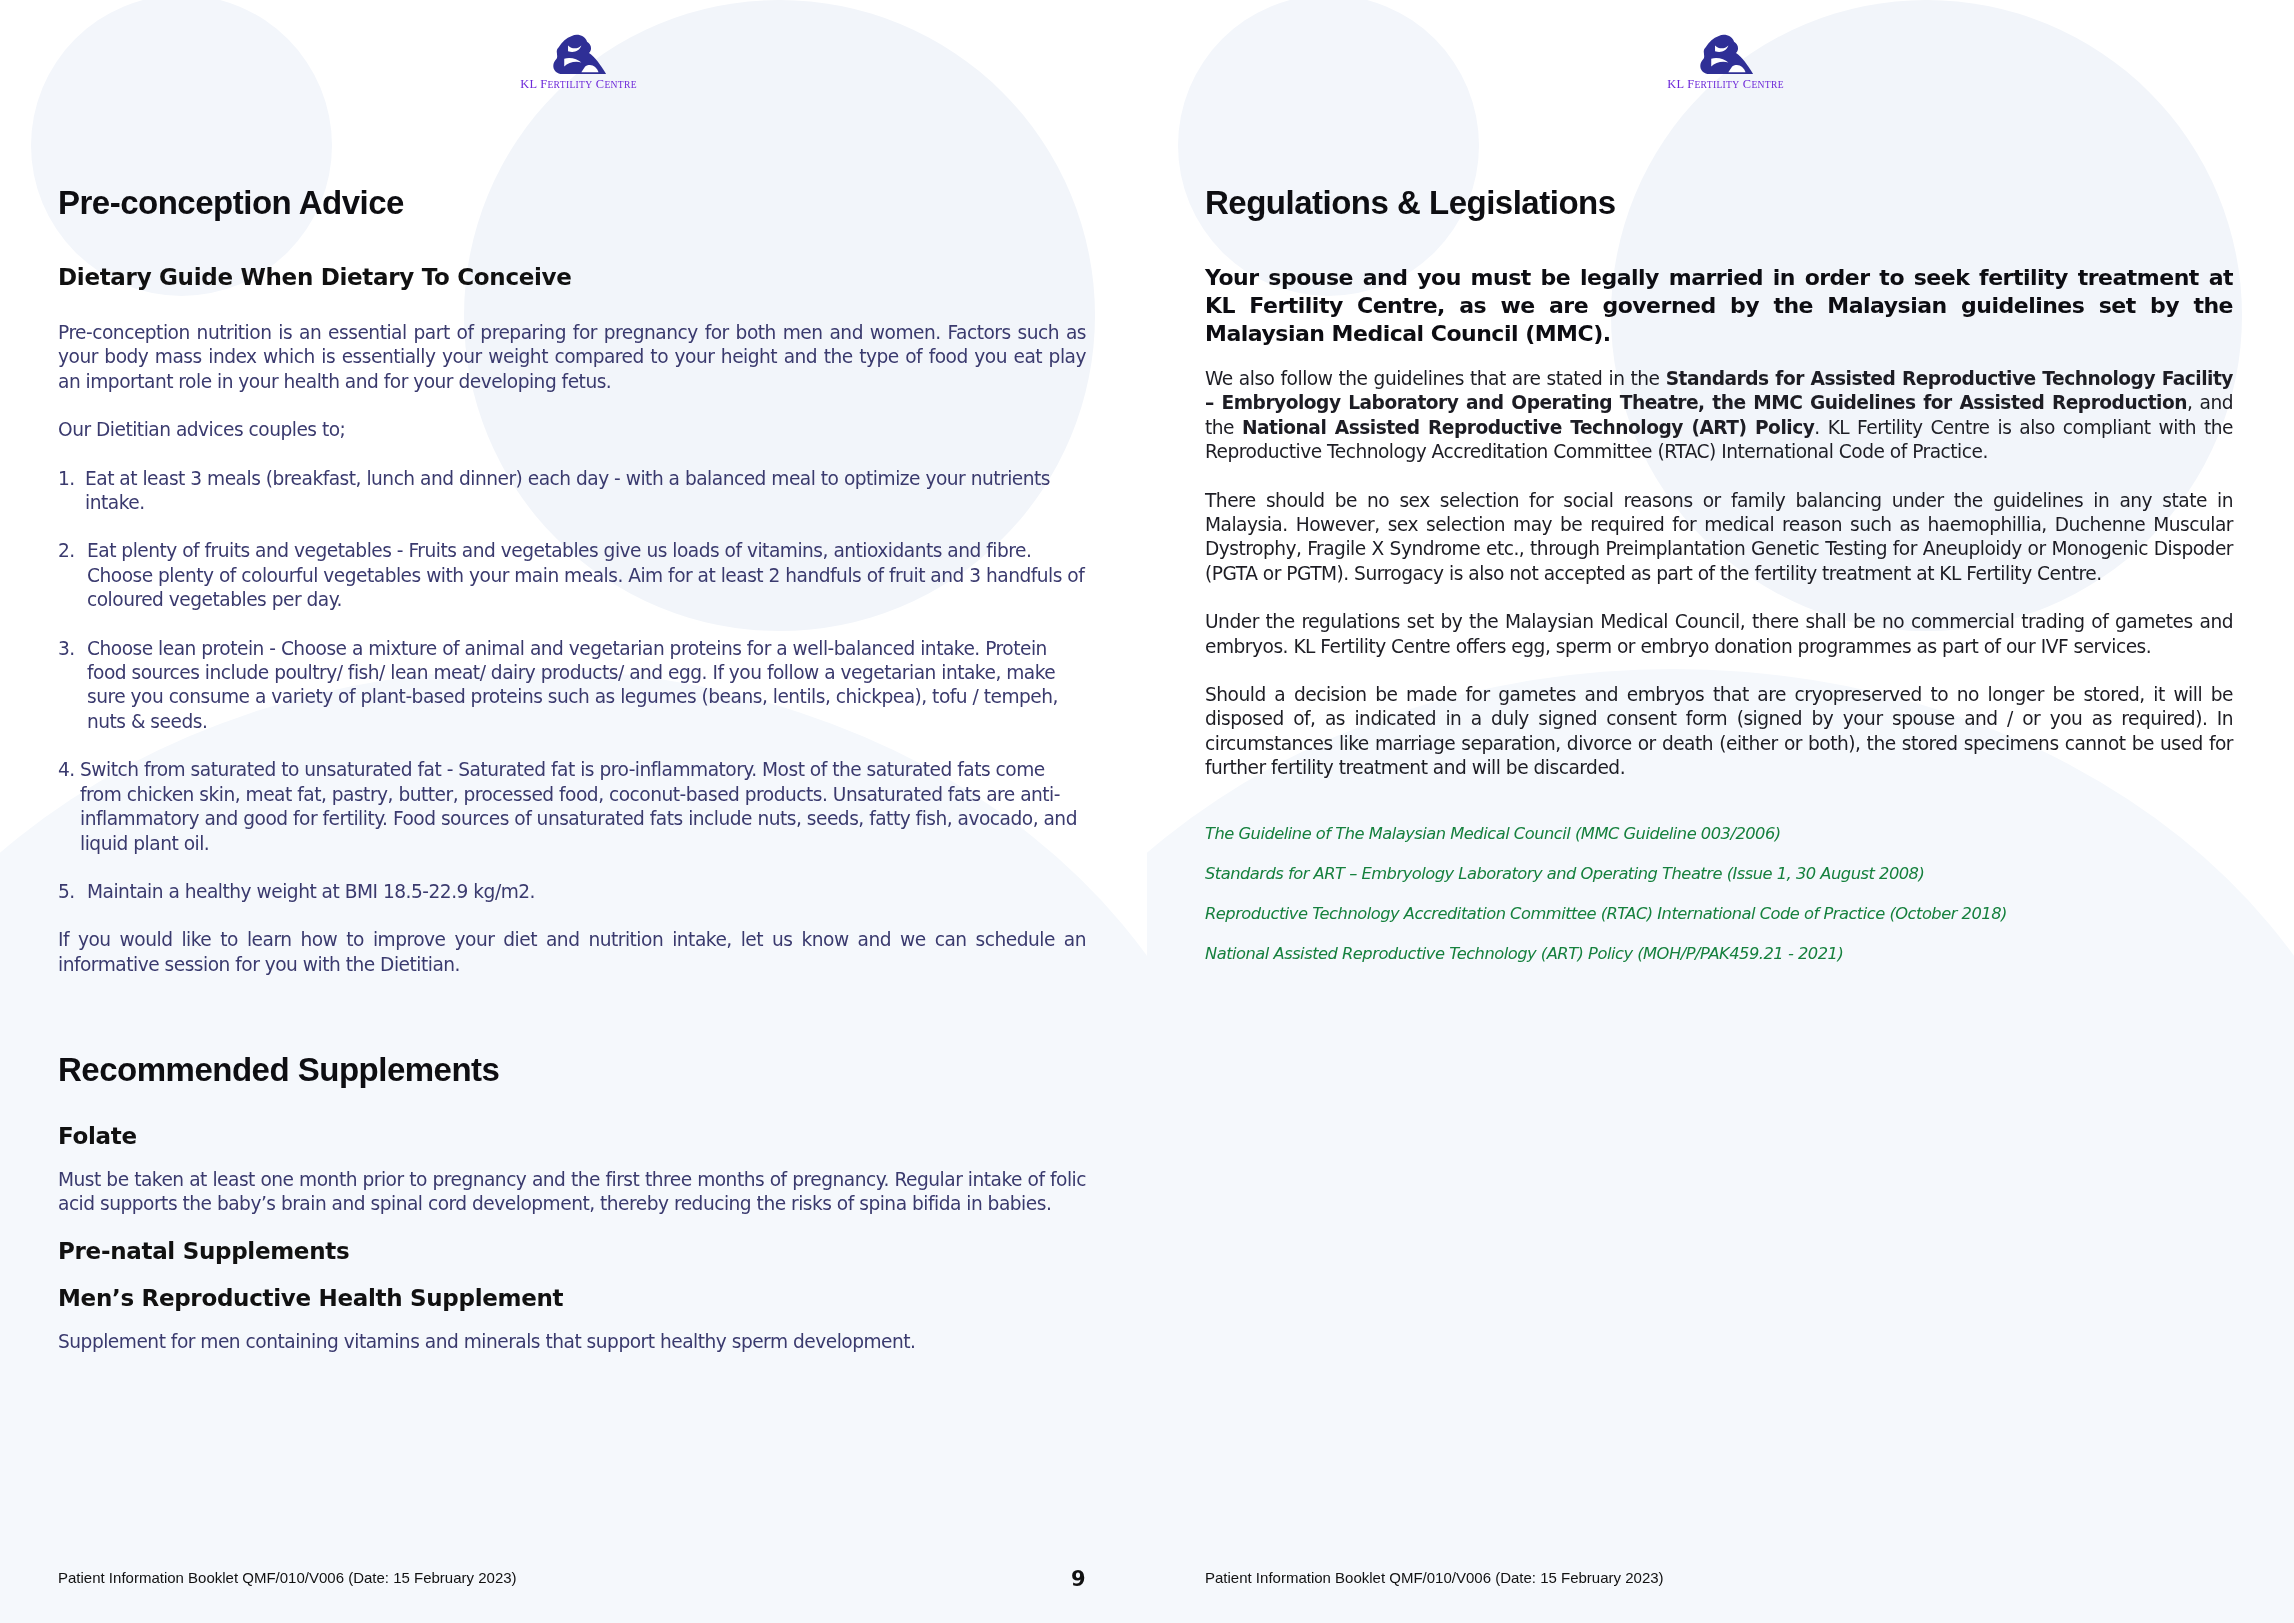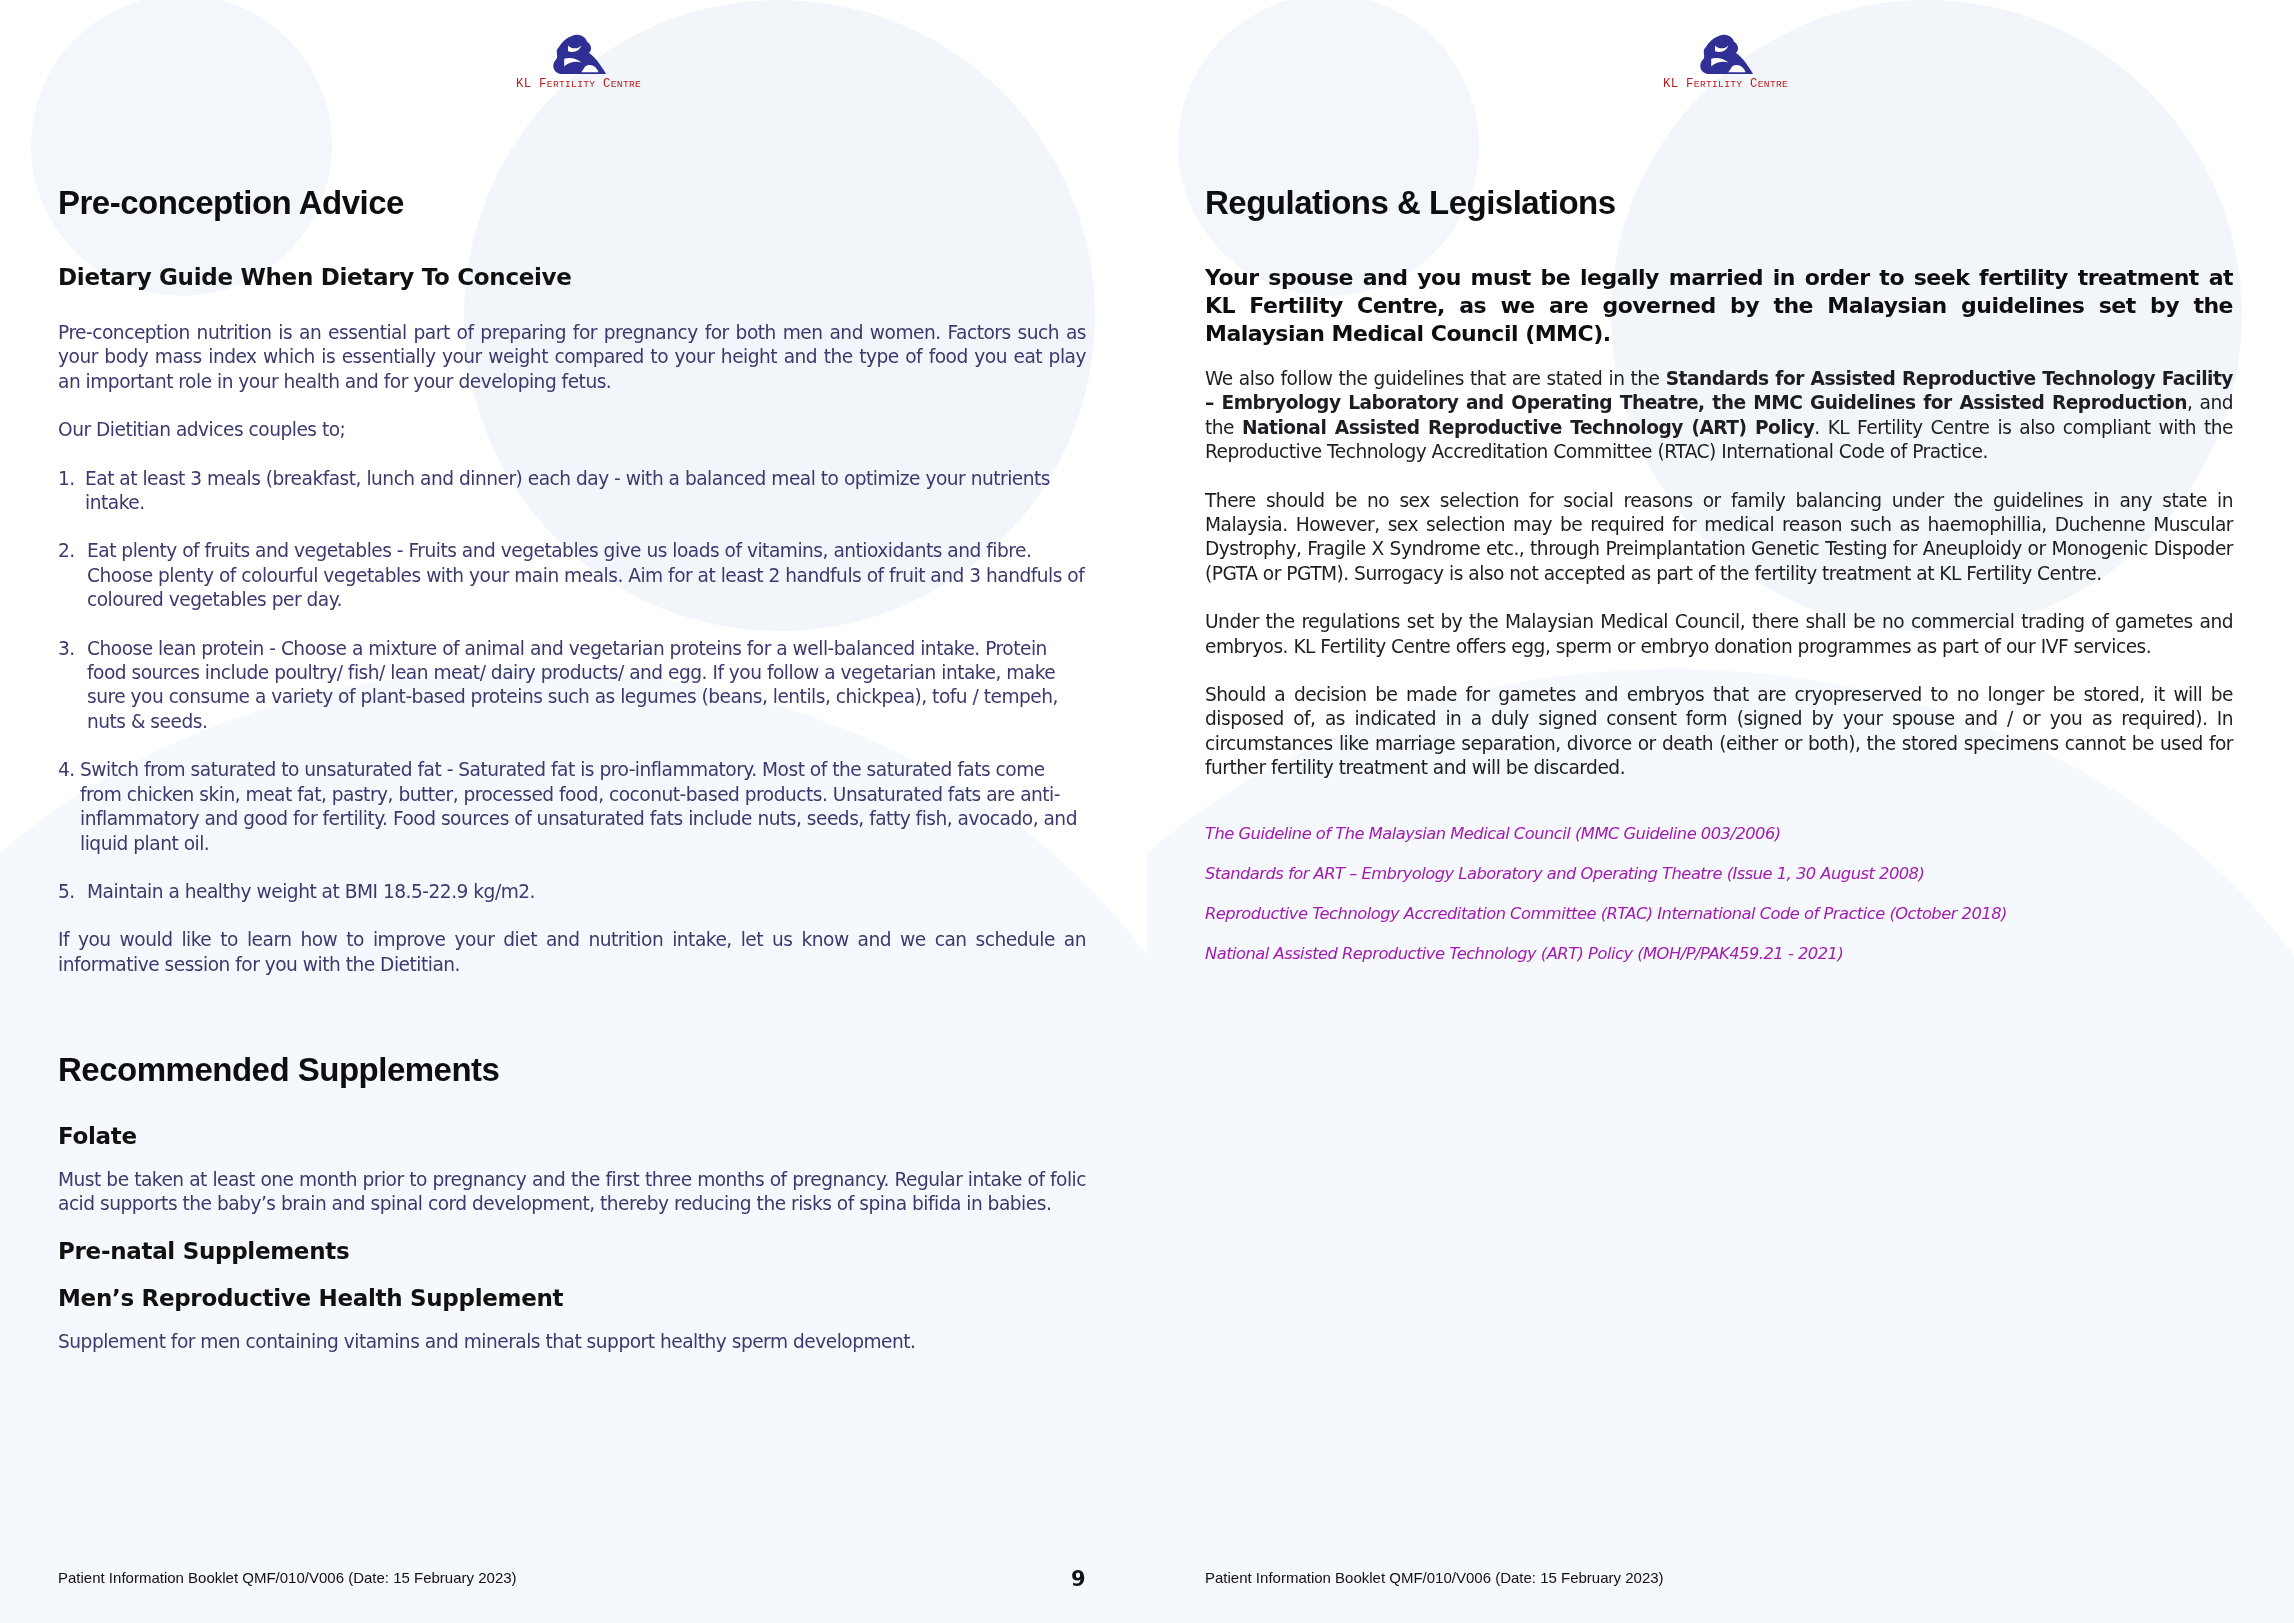--- a/index.html
+++ b/index.html
@@ -15,21 +15,21 @@
   .page.left { left: 0; }
   .page.right { left: 1147px; }
   .bg-circle { position: absolute; border-radius: 50%; background: #f3f6fb; }
   .bg-band { position: absolute; background: #f5f8fc; }
 
   .logo {
     position: absolute; top: 34px; width: 191px; text-align: center;
   }
   .logo svg { display: block; margin: 0 auto; }
   .logo .logo-text {
-    font-family: Liberation Mono, monospace; font-size: 12.4px; color: #b91c1c;
+    font-family: Liberation Serif, serif; font-size: 12.4px; color: #6d28d9;
     letter-spacing: 0.3px; margin-top: 1px;
   }
   .logo .logo-text .sc { font-size: 9.6px; }
 
   .content { position: absolute; left: 58px; width: 1028px; }
   h1.title {
     font-family: "Liberation Sans", sans-serif; font-weight: bold;
     font-size: 33px; color: #0e0e12; margin: 0; letter-spacing: -0.5px;
   }
   h2.sub {
@@ -51,21 +51,21 @@
     font-family: "DejaVu Sans", sans-serif; font-size: 18.6px; line-height: 24.4px;
     color: #1d1d24; margin: 0; text-align: justify; letter-spacing: -0.5px;
   }
   .right-lead {
     font-family: "DejaVu Sans", sans-serif; font-weight: bold;
     font-size: 22px; line-height: 28px; color: #0d0d12; text-align: justify;
     letter-spacing: -0.5px; margin: 0;
   }
   .ref {
     font-family: "DejaVu Sans", sans-serif; font-style: italic;
-    font-size: 16.3px; color: #a21caf; letter-spacing: -0.5px; margin: 0;
+    font-size: 16.3px; color: #15803d; letter-spacing: -0.5px; margin: 0;
   }
   .footer-text {
     position: absolute; font-family: "Liberation Sans", sans-serif; font-size: 15px; color: #111;
   }
   .page-num {
     position: absolute; font-family: "DejaVu Sans", sans-serif; font-weight: bold; font-size: 21px; color: #111;
   }
 </style>
 </head>
 <body>

